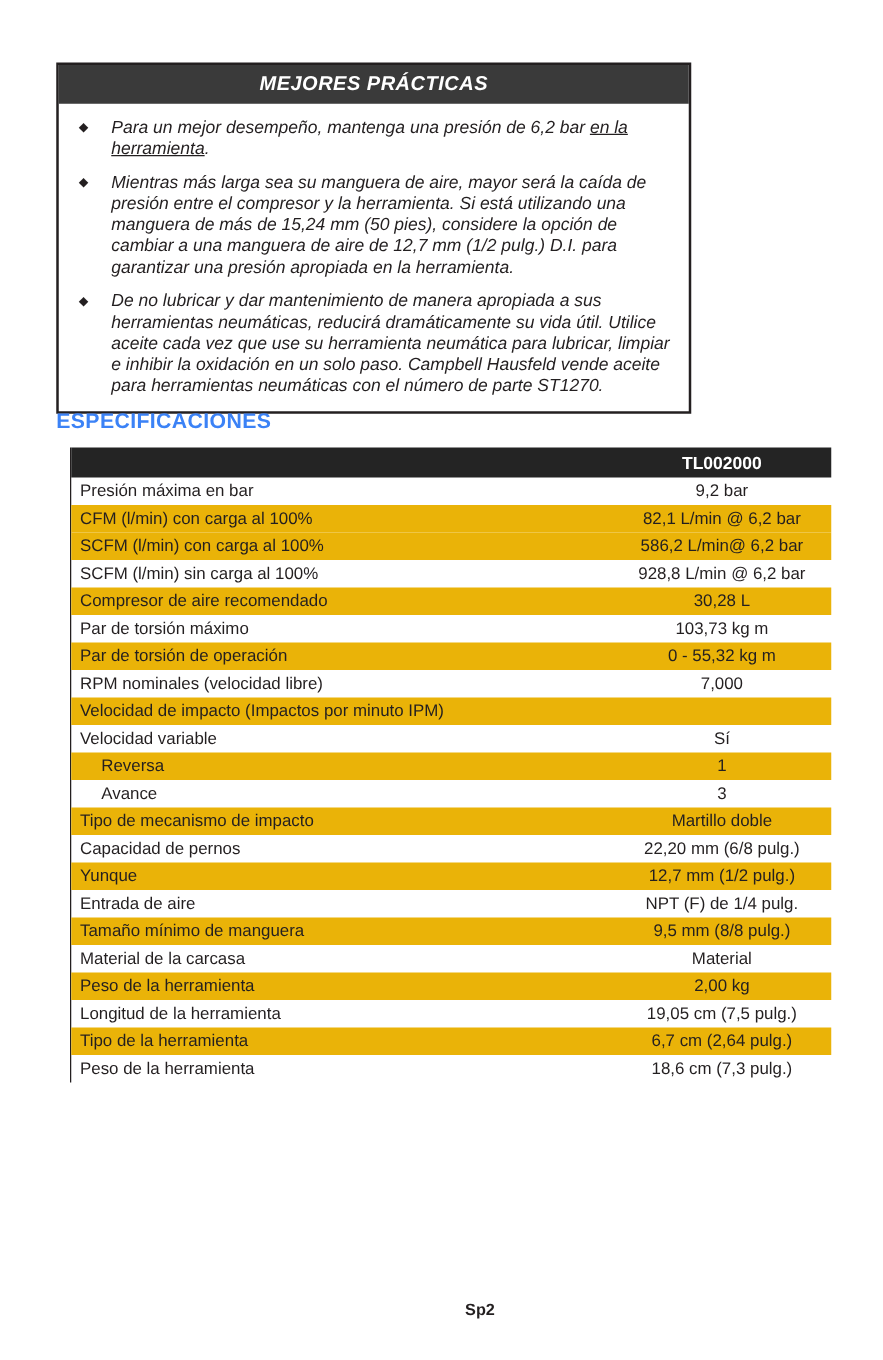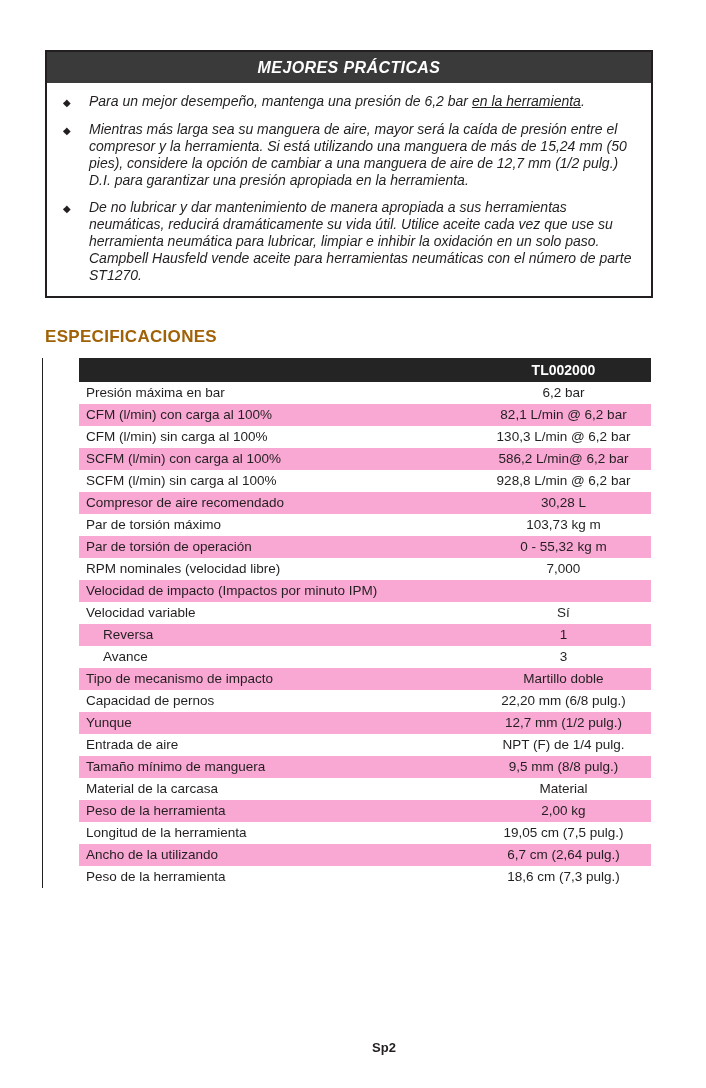--- a/index.html
+++ b/index.html
@@ -5,21 +5,21 @@
   html,body{margin:0;padding:0;}
   body{
     width:706px;height:1088px;background:#ffffff;
     font-family:"Liberation Sans",sans-serif;color:#231f20;
     position:relative;overflow:hidden;
   }
   .page{position:absolute;inset:0;}
 
   
   .bp-box{
-    position:absolute;left:45px;top:50px;width:608px;
+    position:absolute;left:45px;top:50px;width:508px;
     border:2px solid #231f20;background:#fff;box-sizing:border-box;
   }
   .bp-title{
     background:#3a3a3a;color:#ffffff;
     font-weight:bold;font-style:italic;font-size:16px;letter-spacing:.4px;
     text-align:center;height:31px;line-height:31px;
   }
   .bp-body{padding:10px 6px 2px 16px;}
   .bullet-item{display:flex;margin:0 0 10px 0;}
   .diamond{
@@ -27,33 +27,33 @@
     padding-top:1px;color:#231f20;
   }
   .bullet-text{
     flex:1;font-style:italic;font-size:14px;line-height:17px;padding-right:2px;
   }
   .underline{text-decoration:underline;text-align:center;}
 
   
   .spec-heading{
     position:absolute;left:45px;top:327px;margin:0;
-    font-size:17px;font-weight:bold;letter-spacing:.3px;color:#a16207;
+    font-size:17px;font-weight:bold;letter-spacing:.3px;color:#3b82f6;
   }
   .spec-table{
-    position:absolute;left:42px;top:358px;width:609px;
-    border-left:1px solid #231f20;box-sizing:border-box;padding-left:36px;
+    position:absolute;left:56px;top:358px;width:609px;
+    border-left:1px solid #231f20;box-sizing:border-box;
   }
   .spec-header{background:#242424;height:24px;display:flex;justify-content:flex-end;}
   .spec-header-model{
     width:175px;color:#ffffff;font-weight:bold;font-size:14px;
     line-height:24px;text-align:center;
   }
   .spec-row{display:flex;height:22px;line-height:22px;font-size:13.5px;}
-  .spec-row.alt{background:#f9a8d4;}
+  .spec-row.alt{background:#eab308;}
   .spec-label{flex:1;padding-left:7px;white-space:nowrap;}
   .spec-label.indent{padding-left:24px;}
   .spec-value{width:175px;text-align:center;white-space:nowrap;}
 
   .page-footer{
     position:absolute;left:0;top:1040px;width:100%;
     text-align:center;font-weight:bold;font-size:13px;color:#231f20;padding-left:31px;
   }
 </style>
 </head>
@@ -81,29 +81,25 @@
 
   <h2 class="spec-heading">ESPECIFICACIONES</h2>
 
   <div class="spec-table">
     <div class="spec-header">
       <span class="spec-header-model">TL002000</span>
     </div>
     <div id="spec-rows">
         <div class="spec-row">
           <span class="spec-label">Presión máxima en bar</span>
-          <span class="spec-value">6,2 bar</span>
+          <span class="spec-value">9,2 bar</span>
         </div>
         <div class="spec-row alt">
           <span class="spec-label">CFM (l/min) con carga al 100%</span>
           <span class="spec-value">82,1 L/min @ 6,2 bar</span>
-        </div>
-        <div class="spec-row">
-          <span class="spec-label">CFM (l/min) sin carga al 100%</span>
-          <span class="spec-value">130,3 L/min @ 6,2 bar</span>
         </div>
         <div class="spec-row alt">
           <span class="spec-label">SCFM (l/min) con carga al 100%</span>
           <span class="spec-value">586,2 L/min@ 6,2 bar</span>
         </div>
         <div class="spec-row">
           <span class="spec-label">SCFM (l/min) sin carga al 100%</span>
           <span class="spec-value">928,8 L/min @ 6,2 bar</span>
         </div>
         <div class="spec-row alt">
@@ -163,21 +159,21 @@
         </div>
         <div class="spec-row alt">
           <span class="spec-label">Peso de la herramienta</span>
           <span class="spec-value">2,00 kg</span>
         </div>
         <div class="spec-row">
           <span class="spec-label">Longitud de la herramienta</span>
           <span class="spec-value">19,05 cm (7,5 pulg.)</span>
         </div>
         <div class="spec-row alt">
-          <span class="spec-label">Ancho de la utilizando</span>
+          <span class="spec-label">Tipo de la herramienta</span>
           <span class="spec-value">6,7 cm (2,64 pulg.)</span>
         </div>
         <div class="spec-row">
           <span class="spec-label">Peso de la herramienta</span>
           <span class="spec-value">18,6 cm (7,3 pulg.)</span>
         </div>
       </div>
   </div>
 
   <div class="page-footer">Sp2</div>

